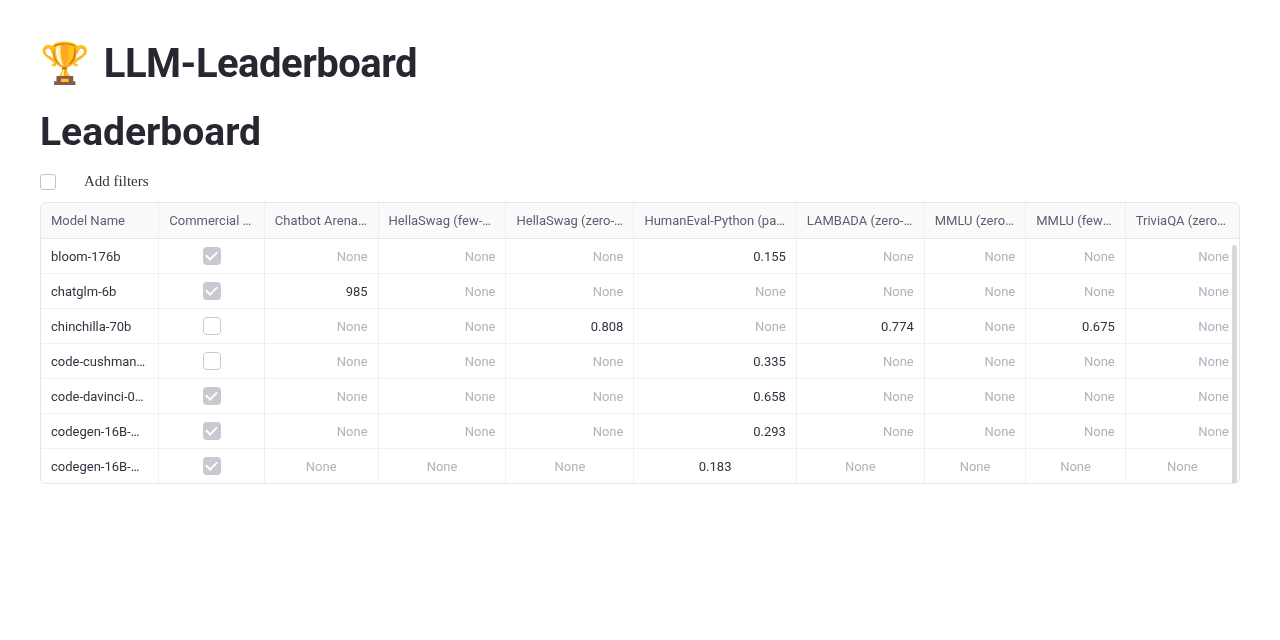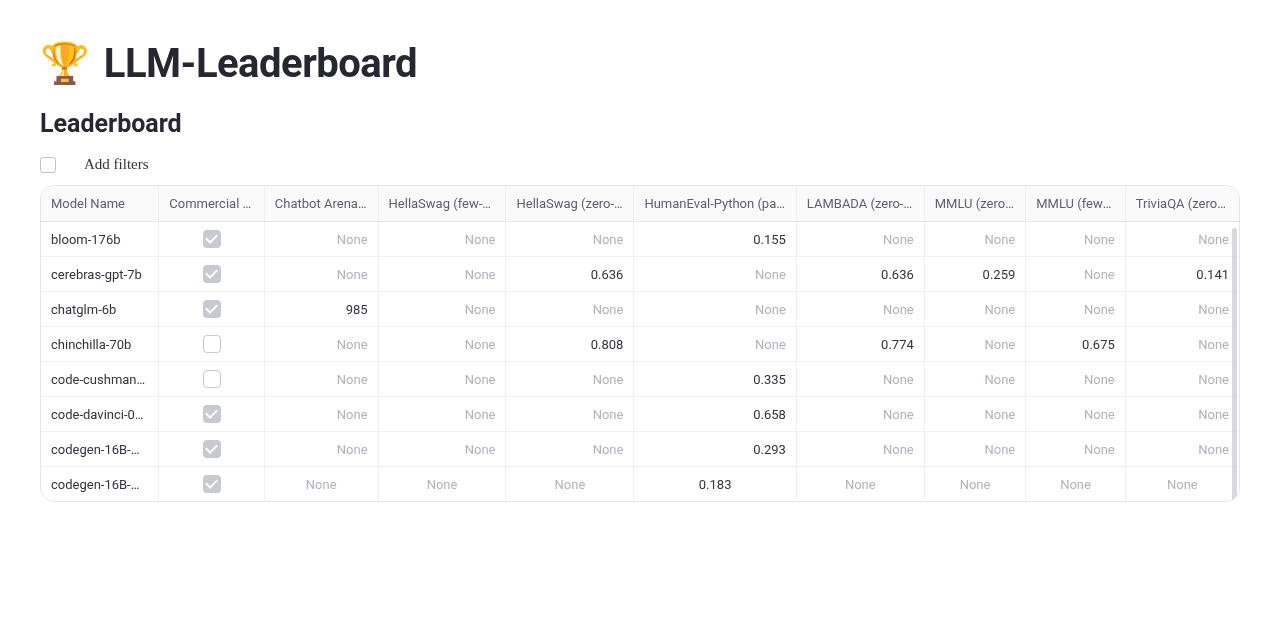--- a/index.html
+++ b/index.html
@@ -3,25 +3,25 @@
 <meta charset="utf-8">
 <style>
   * { box-sizing: border-box; margin: 0; padding: 0; }
   html, body { width: 1280px; height: 640px; background: #fff; font-family: "Source Sans Pro", -apple-system, "Segoe UI", Roboto, sans-serif; color: #31333f; }
   .page { padding: 40px 40px 0 40px; }
   .title-row { display: flex; align-items: center; gap: 14px; margin-bottom: 22px; }
   .trophy { font-size: 40px; line-height: 1; }
   h1.page-title { font-size: 40px; font-weight: 700; color: #262730; letter-spacing: -0.5px; }
   .subtitle { font-family: "Source Serif Pro", Georgia, serif; font-size: 15px; color: #31333f; margin-bottom: 28px; }
   .subtitle a { color: #1a6ce7; text-decoration: underline; }
-  h2.section-title { font-size: 25px; font-weight: 700; color: #262730; margin-bottom: 18px; }
+  h2.section-title { font-size: 39px; font-weight: 700; color: #262730; margin-bottom: 18px; }
   .filter-row { display: flex; align-items: center; gap: 28px; margin-bottom: 12px; }
   .filter-checkbox { width: 16px; height: 16px; border: 1.5px solid #c0c2c9; border-radius: 3px; background: #fff; }
   .filter-label { font-family: "Source Serif Pro", Georgia, serif; font-size: 15px; color: #31333f; }
-  .table-wrap { border: 1px solid #e6e6ea; border-radius: 14px; overflow: hidden; width: 100%; position: relative; }
+  .table-wrap { border: 1px solid #e6e6ea; border-radius: 6px; overflow: hidden; width: 100%; position: relative; }
   table { border-collapse: collapse; width: 100%; table-layout: fixed; font-size: 13px; }
   thead th { background: #fafafb; color: #5c5f70; font-weight: 400; text-align: left; padding: 10px 10px; border-bottom: 1px solid #e6e6ea; border-right: 1px solid #eef0f2; white-space: nowrap; overflow: hidden; text-overflow: ellipsis; }
   thead th:last-child { border-right: none; }
   tbody td { padding: 8px 10px; border-bottom: 1px solid #eef0f2; border-right: 1px solid #eef0f2; color: #31333f; white-space: nowrap; overflow: hidden; text-overflow: ellipsis; }
   tbody td:last-child { border-right: none; }
   tbody tr:last-child td { border-bottom: none; text-align: center; }
   .col-name { width: 116px; }
   .col-commercial { width: 104px; text-align: center; }
   .col-arena { width: 112px; text-align: right; }
   .col-hs-few { width: 126px; text-align: right; }
@@ -92,32 +92,20 @@
             <td class="none">None</td>
             <td class="none">None</td>
             <td class="none">None</td>
             <td class="num">0.155</td>
             <td class="none">None</td>
             <td class="none">None</td>
             <td class="none">None</td>
             <td class="none">None</td>
           </tr>
           <tr>
-            <td>cerebras-gpt-7b</td>
-            <td class="center"><span class="chk chk-checked"></span></td>
-            <td class="none">None</td>
-            <td class="none">None</td>
-            <td class="num">0.636</td>
-            <td class="none">None</td>
-            <td class="num">0.636</td>
-            <td class="num">0.259</td>
-            <td class="none">None</td>
-            <td class="num">0.141</td>
-          </tr>
-          <tr>
             <td>chatglm-6b</td>
             <td class="center"><span class="chk chk-checked"></span></td>
             <td class="num">985</td>
             <td class="none">None</td>
             <td class="none">None</td>
             <td class="none">None</td>
             <td class="none">None</td>
             <td class="none">None</td>
             <td class="none">None</td>
             <td class="none">None</td>

